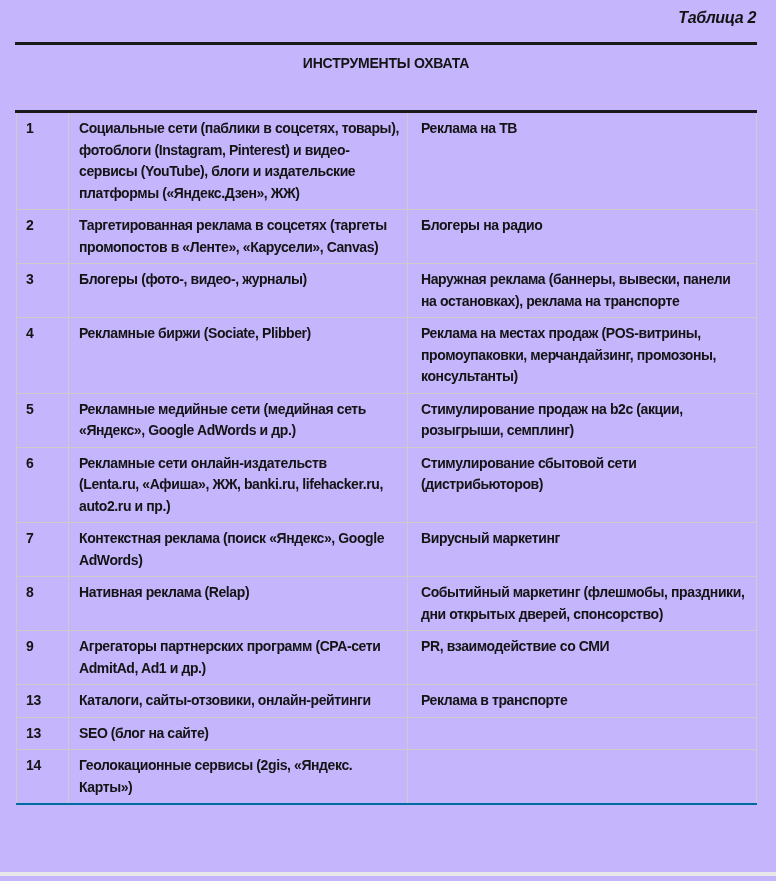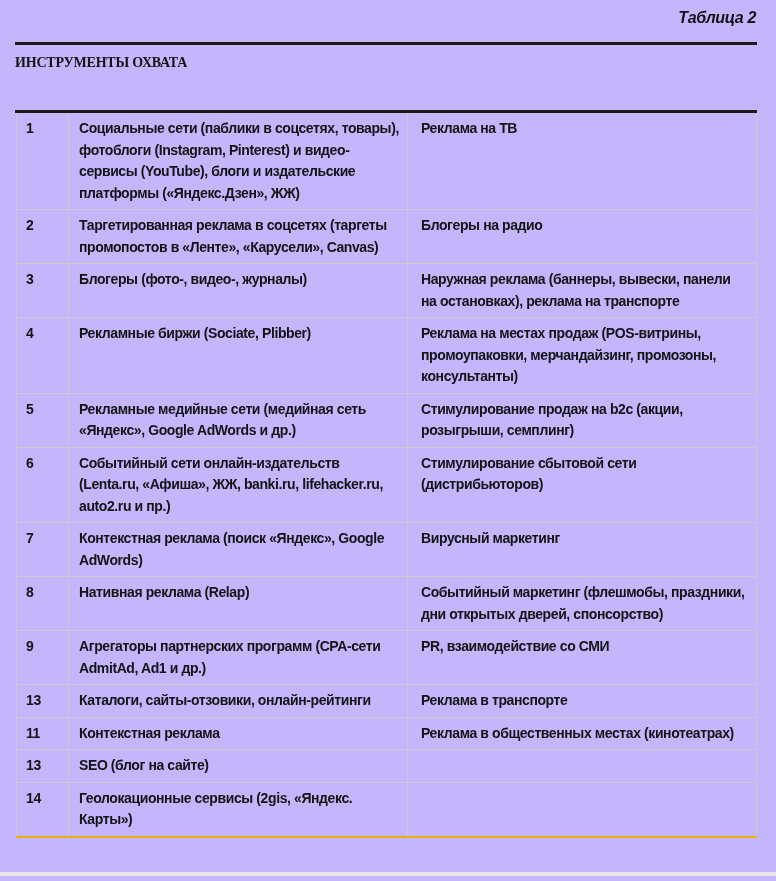--- a/index.html
+++ b/index.html
@@ -28,25 +28,24 @@
     height: 3px;
     background: #1a1a1a;
   }
   .rule-top  { top: 42px; }
   .rule-head { top: 110px; }
   .caption {
     position: absolute;
     top: 55px;
     left: 15px;
     width: 742px;
-    text-align: left;
+    text-align: center;
     font-size: 14px;
     font-weight: bold;
     letter-spacing: -0.2px;
-    font-family: Liberation Serif, serif;
   }
   .colheads {
     position: absolute;
     top: 88px;
     left: 16px;
     width: 740px;
     height: 20px;
     font-size: 14px;
     font-weight: bold;
     letter-spacing: -0.3px;
@@ -70,21 +69,21 @@
     border: 1px solid #cccccc;
     vertical-align: top;
     font-size: 14px;
     font-weight: bold;
     letter-spacing: -0.4px;
     line-height: 21.5px;
     padding: 5px 3px 5px 10px;
     overflow: hidden;
   }
   tr:first-child td { border-top: none; }
-  tr:last-child td  { border-bottom: 2px solid #eab308; }
+  tr:last-child td  { border-bottom: 2px solid #0369a1; }
   td.td-num     { padding-left: 9px; }
   td.td-offline { padding-left: 13px; }
   .cell-text { display: block; white-space: pre; }
   .rule-bottom-band {
     position: absolute;
     top: 872px;
     left: 0;
     width: 776px;
     height: 4px;
     background: #e8e8e8;
@@ -178,21 +177,21 @@
             <span class="cell-text">Стимулирование продаж на b2c (акции,
 розыгрыши, семплинг)</span>
           </td>
   </tr>
 
   <tr>
     <td class="td-num">
             <span class="cell-text">6</span>
           </td>
     <td class="td-online">
-            <span class="cell-text">Событийный сети онлайн-издательств
+            <span class="cell-text">Рекламные сети онлайн-издательств
 (Lenta.ru, «Афиша», ЖЖ, banki.ru, lifehacker.ru,
 auto2.ru и пр.)</span>
           </td>
     <td class="td-offline">
             <span class="cell-text">Стимулирование сбытовой сети
 (дистрибьюторов)</span>
           </td>
   </tr>
 
   <tr>
@@ -239,31 +238,20 @@
             <span class="cell-text">13</span>
           </td>
     <td class="td-online">
             <span class="cell-text">Каталоги, сайты-отзовики, онлайн-рейтинги</span>
           </td>
     <td class="td-offline">
             <span class="cell-text">Реклама в транспорте</span>
           </td>
   </tr>
 
-  <tr>
-    <td class="td-num">
-            <span class="cell-text">11</span>
-          </td>
-    <td class="td-online">
-            <span class="cell-text">Контекстная реклама</span>
-          </td>
-    <td class="td-offline">
-            <span class="cell-text">Реклама в общественных местах (кинотеатрах)</span>
-          </td>
-  </tr>
 
 
   <tr>
     <td class="td-num">
             <span class="cell-text">13</span>
           </td>
     <td class="td-online">
             <span class="cell-text">SEO (блог на сайте)</span>
           </td>
     <td class="td-offline">

